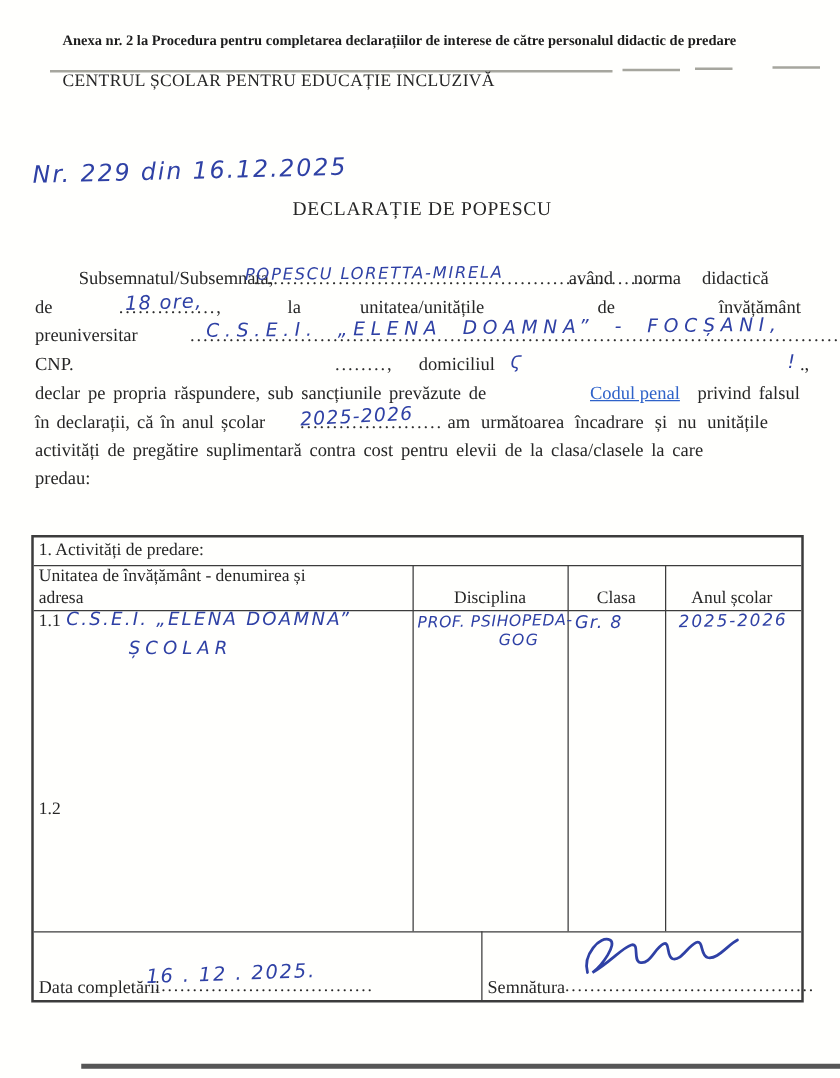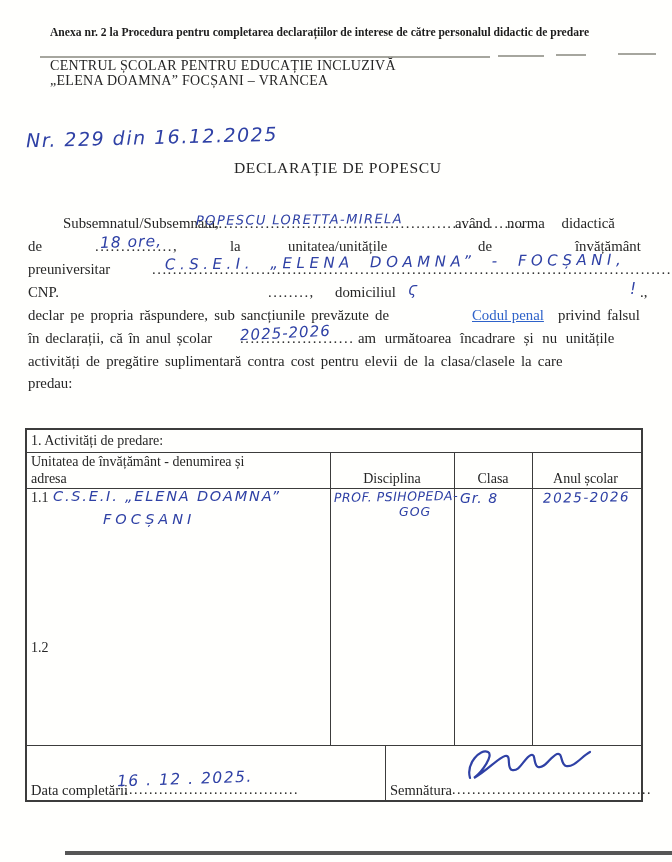--- a/index.html
+++ b/index.html
@@ -24,21 +24,20 @@
 <div class="page">
 
   <div class="abs" style="left:50px;top:26px;width:600px;font-size:11.6px;font-weight:bold;color:#1d1d1d;">Anexa nr. 2  la Procedura pentru completarea declarațiilor de interese de către personalul didactic de predare</div>
 
   <div class="scanline" style="left:40px;top:56px;width:450px;"></div>
   <div class="scanline" style="left:498px;top:55px;width:46px;height:1.5px;"></div>
   <div class="scanline" style="left:556px;top:54px;width:30px;height:1.5px;"></div>
   <div class="scanline" style="left:618px;top:53px;width:38px;height:1.5px;"></div>
 
   <div class="abs" style="left:50px;top:58px;font-size:14px;letter-spacing:0.3px;">CENTRUL ȘCOLAR PENTRU EDUCAȚIE INCLUZIVĂ</div>
-  <div class="abs" style="left:50px;top:73px;font-size:14px;letter-spacing:0.3px;">„ELENA DOAMNA” FOCȘANI – VRANCEA</div>
 
   <div class="abs hand" style="left:26px;top:126px;font-size:19px;letter-spacing:1.5px;transform:rotate(-1.5deg);">Nr. 229 din 16.12.2025</div>
 
   <div class="abs" style="left:234px;top:159px;font-size:15.6px;letter-spacing:0.6px;">DECLARAȚIE DE POPESCU</div>
 
   <div class="line" style="top:215px;">
     <span style="left:63px;">Subsemnatul/Subsemnata,</span>
     <span class="dots" style="left:203px;">..............................................................</span>
     <span class="hand" style="left:196px;top:-3px;font-size:13px;letter-spacing:1.4px;transform:rotate(-0.5deg);">POPESCU LORETTA-MIRELA</span>
     <span style="left:455px;word-spacing:13px;">având norma didactică</span>
@@ -104,21 +103,21 @@
     <div class="cellhead" style="left:4px;top:3px;">1. Activități de predare:</div>
 
     <div class="cellhead" style="left:4px;top:24px;font-family:Liberation Serif, serif;">Unitatea de învățământ - denumirea și</div>
     <div class="cellhead" style="left:4px;top:41px;">adresa</div>
     <div class="cellhead" style="left:303px;top:41px;width:124px;text-align:center;">Disciplina</div>
     <div class="cellhead" style="left:427px;top:41px;width:78px;text-align:center;">Clasa</div>
     <div class="cellhead" style="left:505px;top:41px;width:107px;text-align:center;">Anul școlar</div>
 
     <div class="prn" style="left:4px;top:60px;">1.1</div>
     <div class="hand abs" style="left:26px;top:58px;font-size:14.5px;letter-spacing:1.8px;">C.S.E.I.  „ELENA DOAMNA”</div>
-    <div class="hand abs" style="left:76px;top:81px;font-size:14.5px;letter-spacing:4px;">FOCȘANI</div>
+    <div class="hand abs" style="left:76px;top:81px;font-size:14.5px;letter-spacing:4px;">ȘCOLAR</div>
     <div class="hand abs" style="left:307px;top:59px;font-size:12.5px;letter-spacing:0.5px;transform:rotate(-1deg);">PROF. PSIHOPEDA-</div>
     <div class="hand abs" style="left:372px;top:74px;font-size:12.5px;letter-spacing:1px;">GOG</div>
     <div class="hand abs" style="left:433px;top:60px;font-size:14px;letter-spacing:1px;">Gr. 8</div>
     <div class="hand abs" style="left:516px;top:59px;font-size:13.5px;letter-spacing:1.5px;transform:rotate(-1deg);">2025-2026</div>
 
     <div class="prn" style="left:4px;top:210px;">1.2</div>
 
     <div class="prn" style="left:4px;top:352px;font-size:14.5px;">Data completării</div>
     <div class="prn dots" style="left:97px;top:352px;">...................................</div>
     <div class="hand abs" style="left:90px;top:340px;font-size:15.5px;letter-spacing:1.5px;transform:rotate(-2deg);">16 . 12 . 2025.</div>

